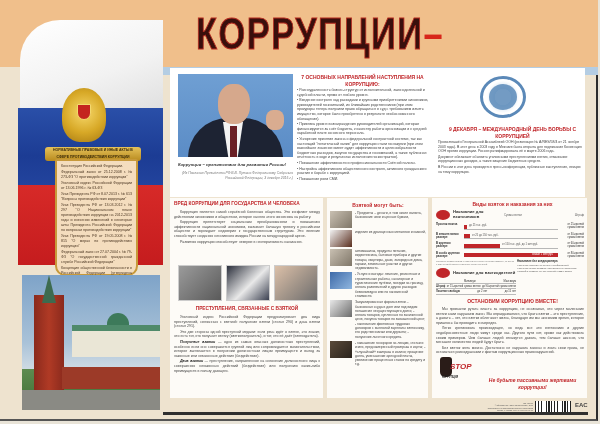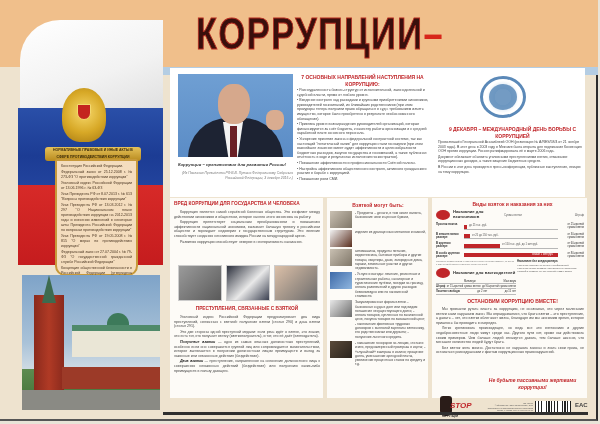--- a/index.html
+++ b/index.html
@@ -125,21 +125,21 @@
   .pun-hard { position: absolute; left: 517px; top: 264px; width: 66px; font-size: 2.4px; color: #555; line-height: 3px; }
   .pun2-head { position: absolute; left: 436px; top: 268px; width: 80px; height: 10px; }
   .pun2-rows { position: absolute; left: 436px; top: 279px; width: 80px; font-size: 2.6px; color: #333; }
   .pun2-rows .r { display: flex; justify-content: space-between; border-bottom: 0.6px solid #bbb; padding: 0.6px 0; }
   .pun2-rows .r span:first-child { font-weight: bold; }
 
   .stop-title { position: absolute; left: 440px; top: 298px; width: 145px; font-size: 5px; }
   .stop-body { position: absolute; left: 436px; top: 307px; width: 148px; font-size: 3.6px; line-height: 4.6px; color: #444; text-align: justify; }
   .stop-body p { margin-bottom: 1px; text-indent: 6px; }
 
-  .stop-logo { position: absolute; left: 440px; top: 396px; width: 30px; height: 24px; }
+  .stop-logo { position: absolute; left: 440px; top: 357px; width: 30px; height: 24px; }
   .stop-hand { position: absolute; left: 0; top: 0; width: 12px; height: 20px; background: #2a1c18; border-radius: 3px 3px 5px 5px; }
   .stop-word { position: absolute; left: 10px; top: 5px; font-size: 8px; font-weight: bold; color: #c0262a; font-style: italic; }
   .stop-sub { position: absolute; left: 2px; top: 19px; font-size: 2.6px; font-weight: bold; color: #222; }
   .slogan { position: absolute; left: 480px; top: 377px; width: 105px; font-size: 5px; line-height: 6.5px;
             color: #c0262a; font-weight: bold; font-style: italic; text-align: center; }
 
   .imprint { position: absolute; left: 448px; top: 402px; width: 85px; font-size: 1.9px; line-height: 2.4px;
              color: #555; text-align: right; }
   .barcode { position: absolute; left: 535px; top: 401px; width: 36px; height: 11px;
              background: repeating-linear-gradient(90deg,#222 0 0.8px,#fff 0.8px 1.6px,#222 1.6px 2.0px,#fff 2.0px 3.2px); }

